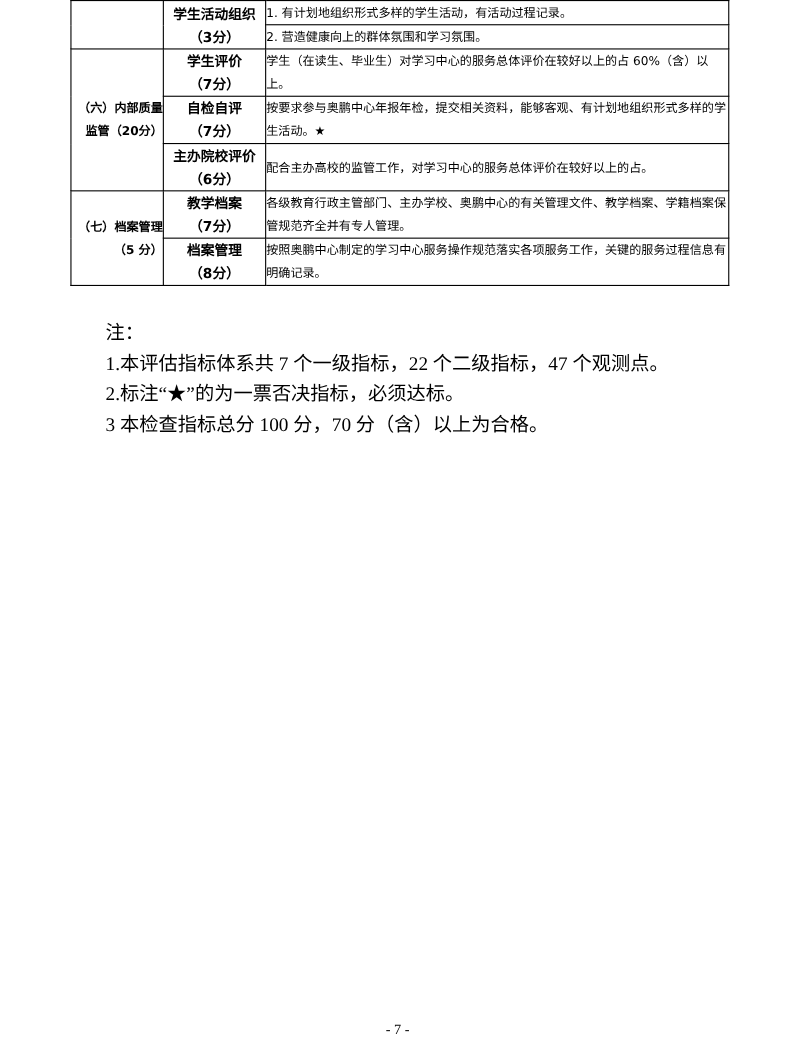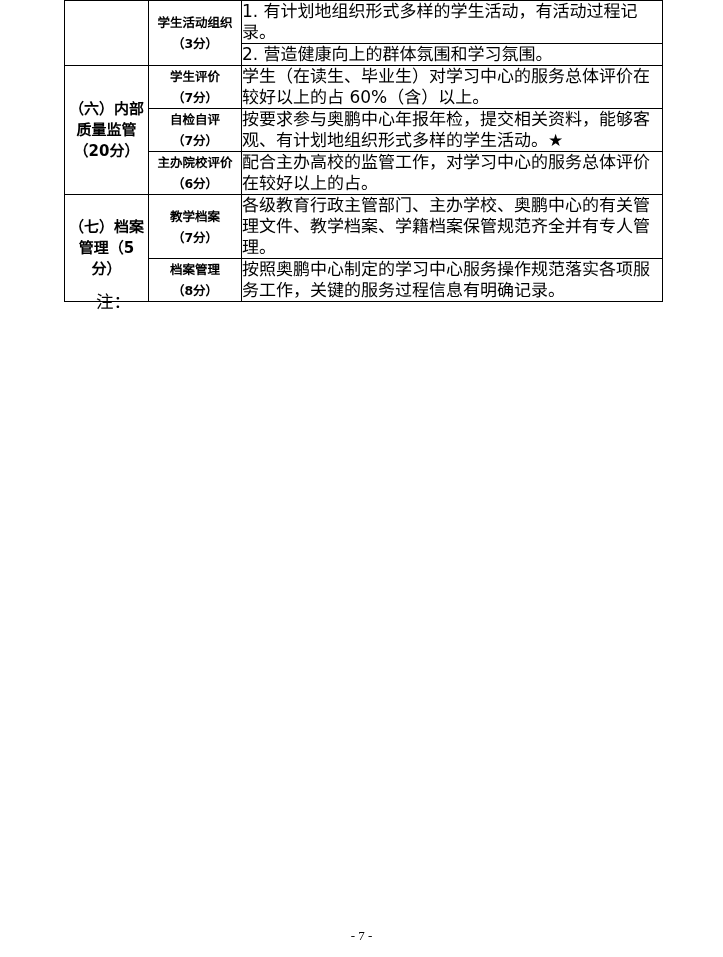--- a/index.html
+++ b/index.html
@@ -46,43 +46,43 @@
     font-family: "DejaVu Sans", "Liberation Sans", sans-serif;
   }
 
   
   .col-l1 { width: 84px; }
   .col-l2 { width: 93px; }
   .col-obs { width: 421px; }
 
   
   .cell-l1 {
-    text-align: center;
-    font-size: 15px;
+    text-align: right;
+    font-size: 11px;
     font-weight: bold;
     line-height: 21px;
     padding: 2px 4px;
     letter-spacing: 0px;
   }
 
   
   .cell-l2 {
     text-align: center;
     font-size: 12.5px;
     font-weight: bold;
     line-height: 21px;
     padding: 2px 2px;
   }
   .cell-l2 .l2-name { display: block; white-space: nowrap; }
   .cell-l2 .l2-score { display: block; white-space: nowrap; }
 
   
   .cell-obs {
     text-align: left;
-    font-size: 17px;
+    font-size: 11px;
     line-height: 21px;
     padding: 3px 6px 3px 7px;
     letter-spacing: 0px;
     word-break: break-all;
   }
 
   
   .notes {
     position: absolute;
     left: 96px;
@@ -175,17 +175,20 @@
             <span class="l2-score">（8分）</span>
           </td>
           <td class="cell-obs">按照奥鹏中心制定的学习中心服务操作规范落实各项服务工作，关键的服务过程信息有明确记录。</td>
         </tr>
       </tbody>
     </table>
   </div>
 
   <div class="notes">
     <div class="note-line note-head">注：</div>
+    <div class="note-line">1.本评估指标体系共 7 个一级指标，22 个二级指标，47 个观测点。</div>
+    <div class="note-line">2.标注“★”的为一票否决指标，必须达标。</div>
+    <div class="note-line">3 本检查指标总分 100 分，70 分（含）以上为合格。</div>
   </div>
 
   <div class="page-number">- 7 -</div>
 
 </div>
 
 </body></html>

